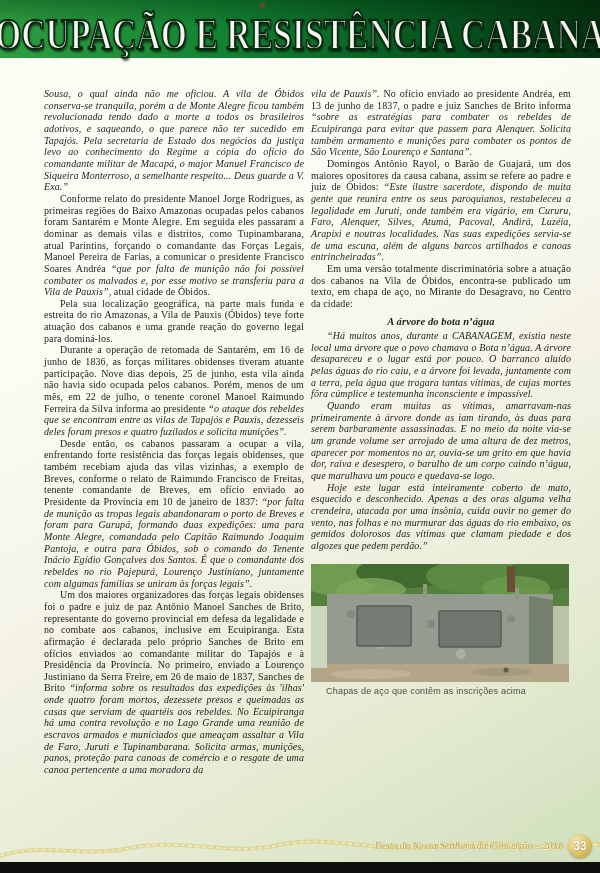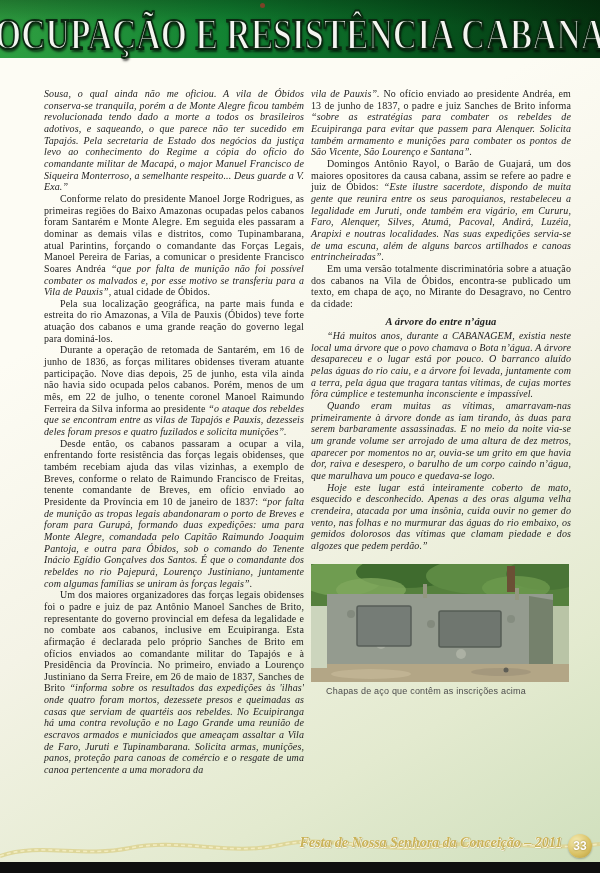--- a/index.html
+++ b/index.html
@@ -32,21 +32,21 @@
   .it{font-style:italic;}
   .head{text-align:center;font-weight:bold;font-style:italic;font-size:10.5px;margin:7px 0 2px 0 !important;}
   
   .photo{margin-top:12px;width:230px;}
   .photo svg{display:block;}
   .caption{font-family:"Liberation Sans",sans-serif;font-size:9px;color:#4c4c4c;
            text-align:center;margin-top:4px;letter-spacing:.2px;}
   
   .rope{position:absolute;left:0;right:0;bottom:11px;height:26px;pointer-events:none;}
   .footer-credit{position:absolute;right:38px;bottom:22px;font-style:italic;font-weight:bold;
-                 font-size:14px;color:#c9b257;
+                 font-size:10px;color:#c9b257;
                  text-shadow:.5px .5px 0 #fdfbee,-.5px -.5px 0 #fdfbee,1px 1px 1px #9c8a3e;}
   .badge{position:absolute;right:8px;bottom:15px;width:24px;height:24px;border-radius:50%;
          background:radial-gradient(circle at 35% 30%,#f5ecb4,#d8bf60 60%,#b1973c);
          display:flex;align-items:center;justify-content:center;
          font-family:"Liberation Sans",sans-serif;font-weight:bold;font-size:12px;color:#ffffff;
          text-shadow:0 0 2px #86701f;box-shadow:0 1px 2px rgba(0,0,0,.25);}
   .blackbar{position:absolute;bottom:0;left:0;right:0;height:11px;background:#0f0f0f;}
 </style>
 </head>
 <body>
@@ -67,21 +67,21 @@
       <p class="ind"><span>Durante a operação de retomada de Santarém, em 16 de junho de 1836, as forças militares obidenses tiveram atuante participação. Nove dias depois, 25 de junho, esta vila ainda não havia sido ocupada pelos cabanos. Porém, menos de um mês, em 22 de julho, o tenente coronel Manoel Raimundo Ferreira da Silva informa ao presidente </span><span class="it">“o ataque dos rebeldes que se encontram entre as vilas de Tapajós e Pauxis, dezesseis deles foram presos e quatro fuzilados e solicita munições”.</span></p>
       <p class="ind"><span>Desde então, os cabanos passaram a ocupar a vila, enfrentando forte resistência das forças legais obidenses, que também recebiam ajuda das vilas vizinhas, a exemplo de Breves, conforme o relato de Raimundo Francisco de Freitas, tenente comandante de Breves, em ofício enviado ao Presidente da Província em 10 de janeiro de 1837: </span><span class="it">“por falta de munição as tropas legais abandonaram o porto de Breves e foram para Gurupá, formando duas expedições: uma para Monte Alegre, comandada pelo Capitão Raimundo Joaquim Pantoja, e outra para Óbidos, sob o comando do Tenente Inácio Egídio Gonçalves dos Santos. É que o comandante dos rebeldes no rio Pajepurá, Lourenço Justiniano, juntamente com algumas famílias se uniram às forças legais”.</span></p>
       <p class="ind"><span>Um dos maiores organizadores das forças legais obidenses foi o padre e juiz de paz Antônio Manoel Sanches de Brito, representante do governo provincial em defesa da legalidade e no combate aos cabanos, inclusive em Ecuipiranga. Esta afirmação é declarada pelo próprio Sanches de Brito em ofícios enviados ao comandante militar do Tapajós e à Presidência da Província. No primeiro, enviado a Lourenço Justiniano da Serra Freire, em 26 de maio de 1837, Sanches de Brito </span><span class="it">“informa sobre os resultados das expedições às 'ilhas' onde quatro foram mortos, dezessete presos e queimadas as casas que serviam de quartéis aos rebeldes. No Ecuipiranga há uma contra revolução e no Lago Grande uma reunião de escravos armados e municiados que ameaçam assaltar a Vila de Faro, Juruti e Tupinambarana. Solicita armas, munições, panos, proteção para canoas de comércio e o resgate de uma canoa pertencente a uma moradora da</span></p>
     </div>
 
     <div class="col">
       <p><span class="it">vila de Pauxis”. </span><span>No ofício enviado ao presidente Andréa, em 13 de junho de 1837, o padre e juiz Sanches de Brito informa </span><span class="it">“sobre as estratégias para combater os rebeldes de Ecuipiranga para evitar que passem para Alenquer. Solicita também armamento e munições para combater os pontos de São Vicente, São Lourenço e Santana”.</span></p>
       <p class="ind"><span>Domingos Antônio Rayol, o Barão de Guajará, um dos maiores opositores da causa cabana, assim se refere ao padre e juiz de Óbidos: </span><span class="it">“Este ilustre sacerdote, dispondo de muita gente que reunira entre os seus paroquianos, restabeleceu a legalidade em Juruti, onde também era vigário, em Cururu, Faro, Alenquer, Silves, Atumá, Pacoval, Andirá, Luzéia, Arapixi e noutras localidades. Nas suas expedições servia-se de uma escuna, além de alguns barcos artilhados e canoas entrincheiradas”.</span></p>
       <p class="ind"><span>Em uma versão totalmente discriminatória sobre a atuação dos cabanos na Vila de Óbidos, encontra-se publicado um texto, em chapa de aço, no Mirante do Desagravo, no Centro da cidade:</span></p>
 
-      <p class="head">A árvore do entre n’água</p>
+      <p class="head">A árvore do bota n’água</p>
 
       <p class="ind"><span class="it">“Há muitos anos, durante a CABANAGEM, existia neste local uma árvore que o povo chamava o Bota n’água. A árvore desapareceu e o lugar está por pouco. O barranco aluído pelas águas do rio caiu, e a árvore foi levada, juntamente com a terra, pela água que tragara tantas vítimas, de cujas mortes fôra cúmplice e testemunha inconsciente e impassível.</span></p>
       <p class="ind"><span class="it">Quando eram muitas as vítimas, amarravam-nas primeiramente à árvore donde as iam tirando, às duas para serem barbaramente assassinadas. E no meio da noite via-se um grande volume ser arrojado de uma altura de dez metros, aparecer por momentos no ar, ouvia-se um grito em que havia dor, raiva e desespero, o barulho de um corpo caindo n’água, que marulhava um pouco e quedava-se logo.</span></p>
       <p class="ind"><span class="it">Hoje este lugar está inteiramente coberto de mato, esquecido e desconhecido. Apenas a des oras alguma velha crendeira, atacada por uma insônia, cuida ouvir no gemer do vento, nas folhas e no murmurar das águas do rio embaixo, os gemidos dolorosos das vítimas que clamam piedade e dos algozes que pedem perdão.”</span></p>
 
       <div class="photo">
         <svg width="258" height="118" viewBox="0 0 258 118" xmlns="http://www.w3.org/2000/svg">
           <rect x="0" y="0" width="258" height="118" fill="#b9c4a6"></rect>
 
           <rect x="0" y="0" width="258" height="42" fill="#55803d"></rect>

